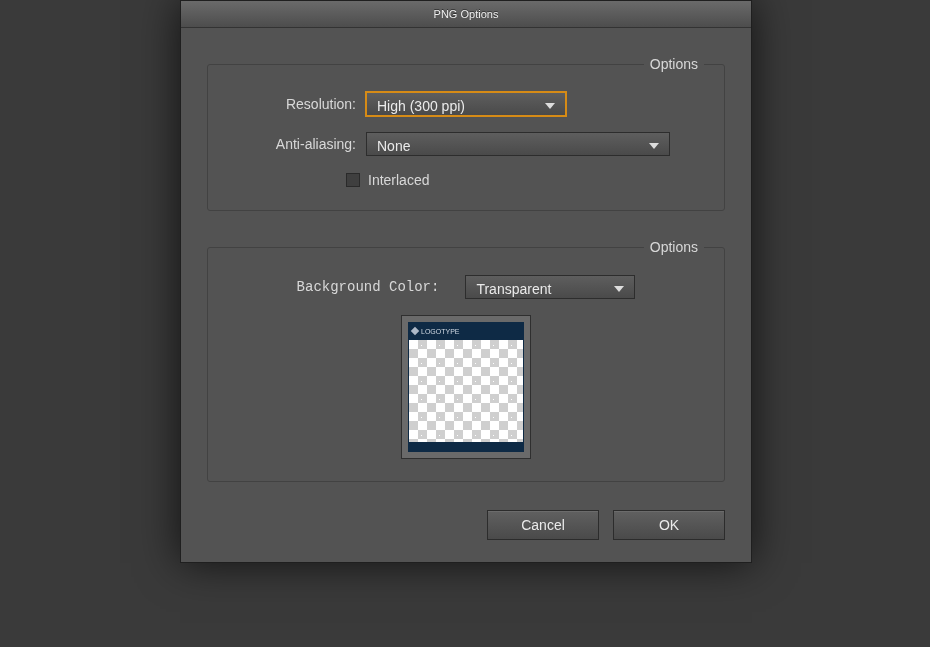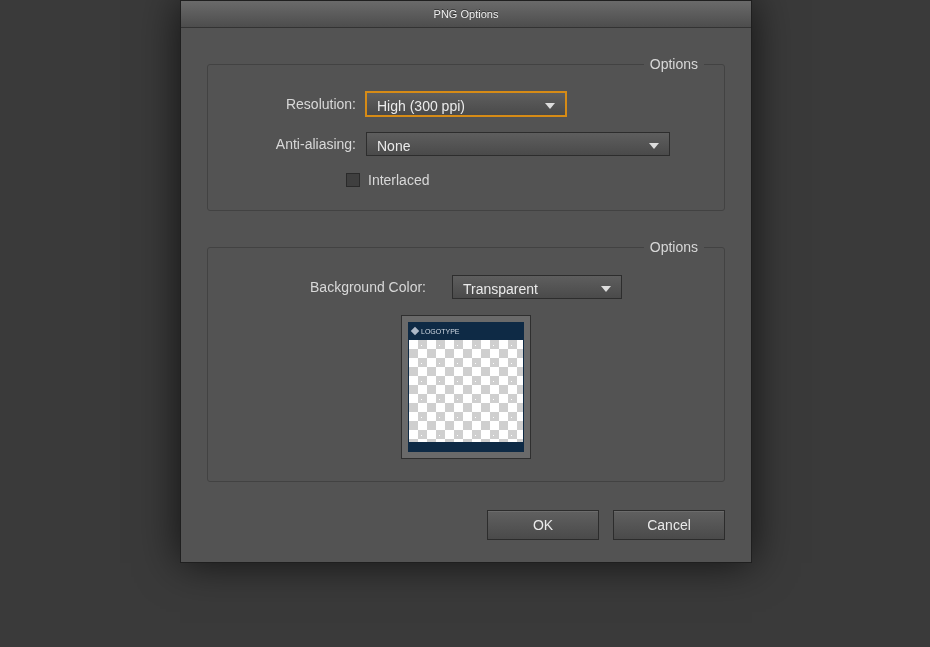--- a/index.html
+++ b/index.html
@@ -96,20 +96,21 @@
     box-sizing: border-box;
   }
   .preview-row {
     display: flex;
     align-items: center;
     justify-content: center;
     margin-bottom: 16px;
   }
   .preview-row .plabel {
     margin-right: 26px;
+    font-family: Liberation Mono, monospace;
   }
   .thumb-wrap {
     display: flex;
     justify-content: center;
   }
   .thumb {
     width: 130px;
     height: 144px;
     background: #6a6a6a;
     border: 1px solid #2f2f2f;
@@ -232,18 +233,18 @@
             <div class="diamond"></div>
             <span>LOGOTYPE</span>
           </div>
           <div class="thumb-checker"></div>
           <div class="thumb-footer"></div>
         </div>
       </div>
     </fieldset>
 
     <div class="button-row">
+      <div class="btn">Cancel</div>
       <div class="btn">OK</div>
-      <div class="btn">Cancel</div>
     </div>
 
   </div>
 </div>
 
 </body></html>

